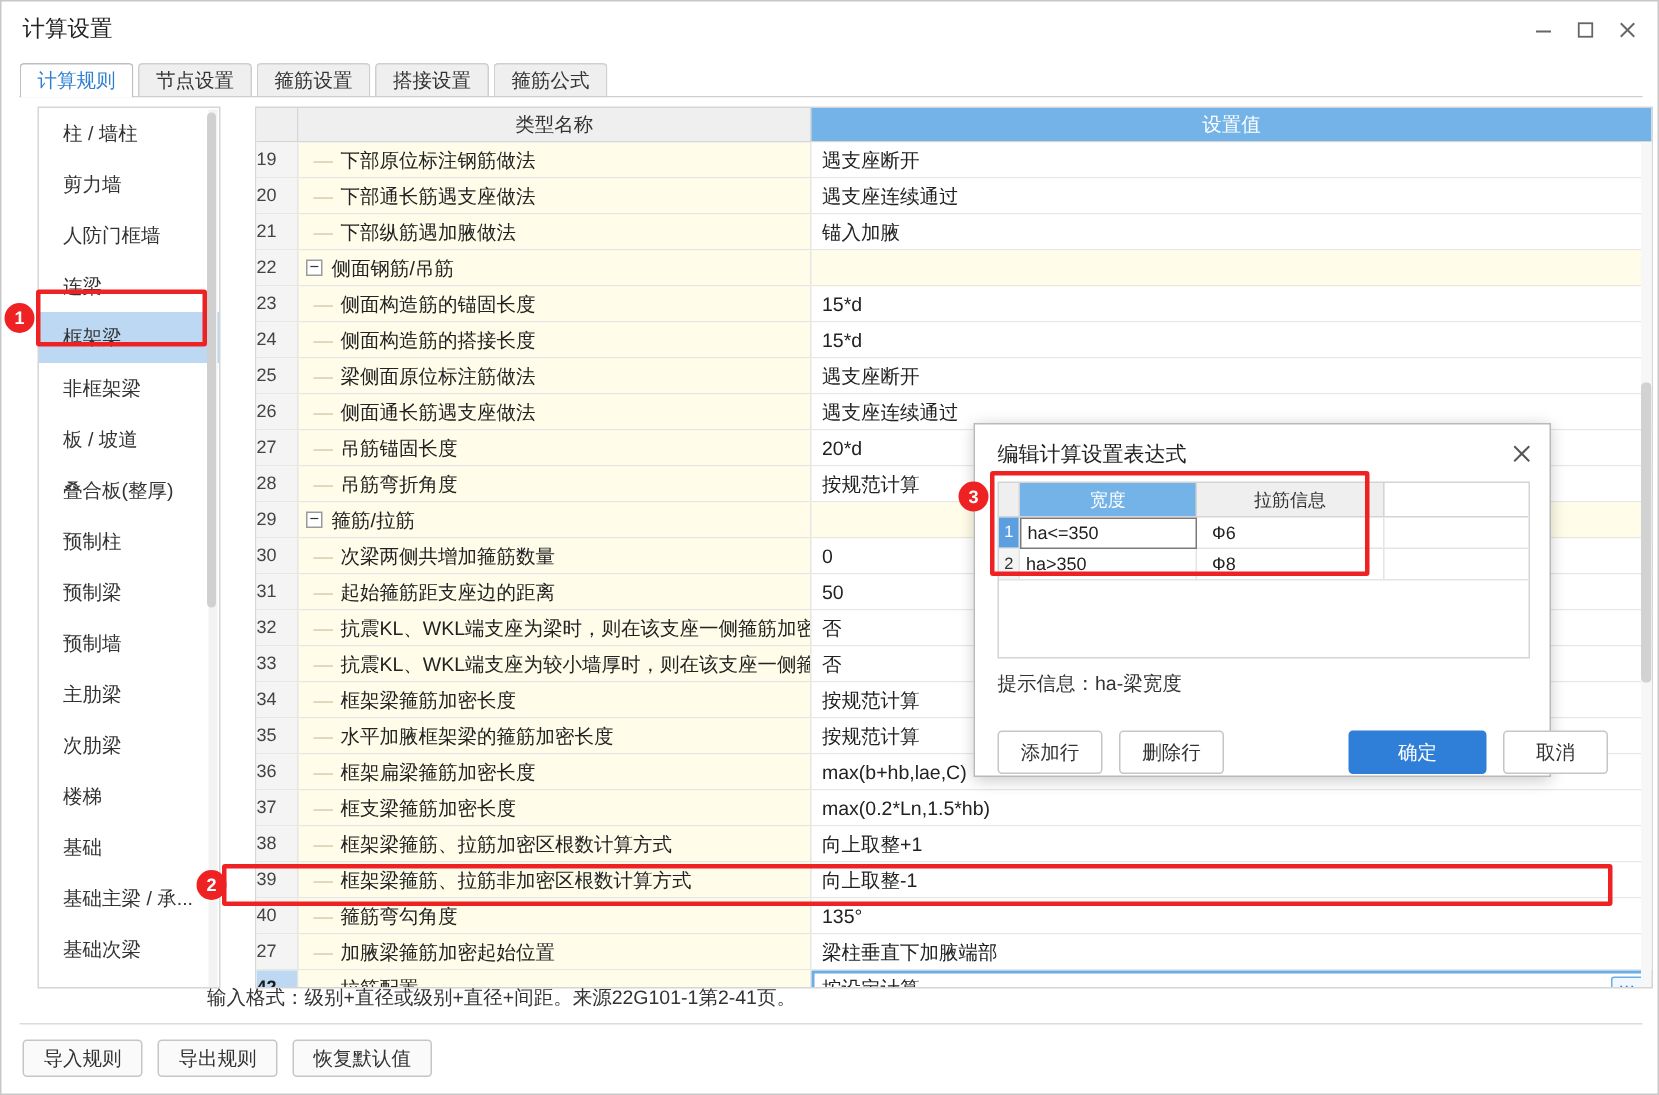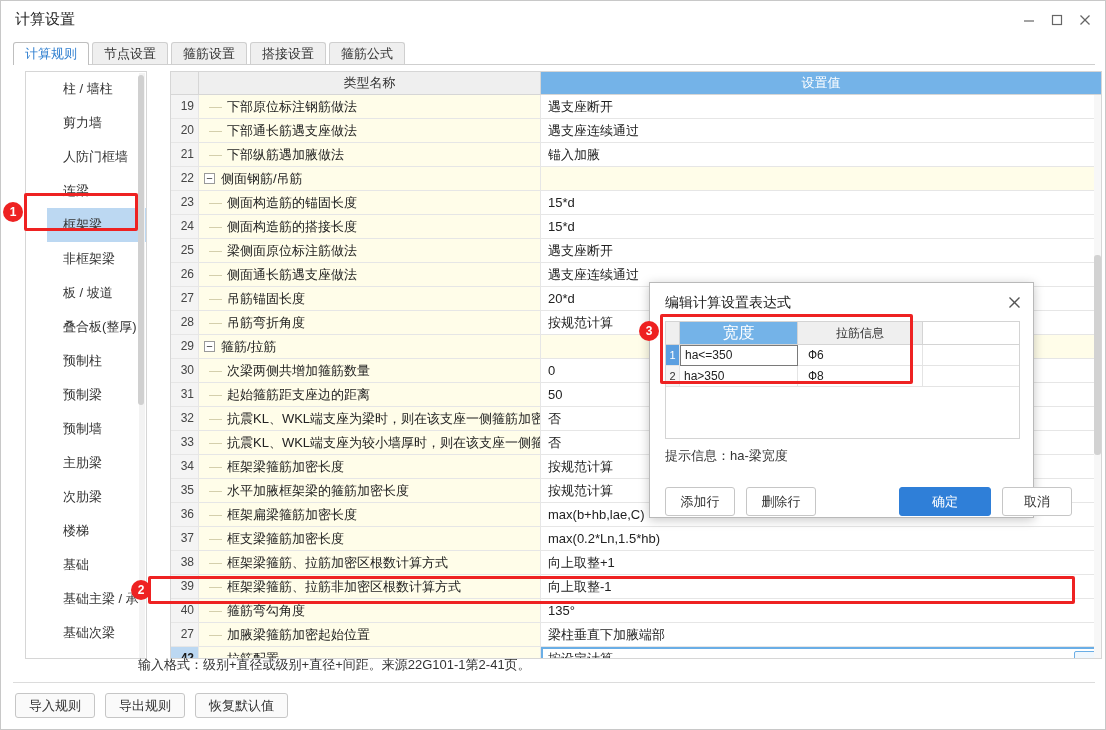--- a/index.html
+++ b/index.html
@@ -32,21 +32,21 @@
                 position:relative; z-index:3; }
   .tabline { position:absolute; left:12px; top:63px; width:1082px; height:1px;
              background:#cfcfcf; }
 
   
   .content { position:absolute; left:12px; top:64px; width:1082px; height:604px;
              background:#fff; }
 
   
   .sidebar { position:absolute; left:12px; top:6px; width:122px; height:588px;
-             border:1px solid #d6d6d6; background:#fff; overflow:hidden;padding-left:21px; }
+             border:1px solid #d6d6d6; background:#fff; overflow:hidden; }
   .side-item { height:34px; line-height:34px; padding-left:16px; font-size:13px;
                color:#333; white-space:nowrap; }
   .side-item.active { background:#bcd8f2; }
   .side-scroll { position:absolute; right:1px; top:1px; width:6px; height:586px;
                  background:#f3f3f3; }
   .side-thumb { position:absolute; right:1px; top:2px; width:6px; height:330px;
                 background:#d0d0d0; border-radius:3px; }
 
   
   .grid-wrap { position:absolute; left:137px; top:6px; width:932px; height:588px;
@@ -56,21 +56,21 @@
   .hc-num  { width:28px; border-right:1px solid #d6d6d6; background:#efefef; }
   .hc-name { width:342px; border-right:1px solid #d6d6d6; background:#efefef;
              display:flex; align-items:center; justify-content:center;
              font-size:13px; color:#333; }
   .hc-val  { flex:1; background:#74b3e8; color:#fff; display:flex;
              align-items:center; justify-content:center; font-size:13px; }
 
   .grow { display:flex; height:24px; border-bottom:1px solid #e6e6e6;
           background:#fffde9; }
   .c-num { width:28px; border-right:1px solid #e6e6e6; background:#f4f4f4;
-           color:#444; font-size:12px; text-align:right; padding-right:4px;
+           color:#444; font-size:12px; text-align:right; padding-right:14px;
            line-height:23px; }
   .c-num.sel { background:#bcd8f2; color:#1a1a1a; font-weight:bold; }
   .c-name { width:342px; border-right:1px solid #e6e6e6; line-height:23px;
             font-size:13px; color:#222; white-space:nowrap; overflow:hidden;
             position:relative; padding-left:10px; }
   .c-val { flex:1; line-height:23px; font-size:13px; color:#222;
            padding-left:7px; white-space:nowrap; overflow:hidden; }
   .c-val.white { background:#fff; }
 
   .grow.group .c-name { padding-left:5px; }
@@ -111,21 +111,21 @@
   .dialog { position:absolute; left:648px; top:281px; width:385px; height:236px;
             background:#fff; border:1px solid #b9b9b9;
             box-shadow:0 2px 10px rgba(0,0,0,.22); }
   .dlg-title { position:absolute; left:15px; top:11px; font-size:14px; color:#222; }
   .dlg-close { position:absolute; right:9px; top:9px; width:20px; height:20px;
                display:flex; align-items:center; justify-content:center; color:#555; }
   .dlg-grid { position:absolute; left:15px; top:38px; width:355px; height:118px;
               border:1px solid #d4d4d4; background:#fff; overflow:hidden; }
   .dg-head { display:flex; height:23px; border-bottom:1px solid #d4d4d4; }
   .dgh-num { width:14px; background:#efefef; border-right:1px solid #d4d4d4; }
-  .dgh-a { width:118px; background:#74b3e8; color:#fff; font-size:16px;
+  .dgh-a { width:118px; background:#74b3e8; color:#fff; font-size:12px;
            display:flex; align-items:center; justify-content:center;
            border-right:1px solid #d4d4d4; }
   .dgh-b { width:125px; background:#efefef; color:#333; font-size:12px;
            display:flex; align-items:center; justify-content:center;
            border-right:1px solid #d4d4d4; }
   .dg-row { display:flex; height:21px; border-bottom:1px solid #e4e4e4; }
   .dgr-num { width:14px; font-size:11px; color:#333; background:#f4f4f4;
              text-align:center; line-height:20px; border-right:1px solid #e4e4e4; }
   .dgr-num.sel { background:#5b9fe0; color:#fff; }
   .dgr-a { width:118px; font-size:12px; line-height:20px; padding-left:4px;

